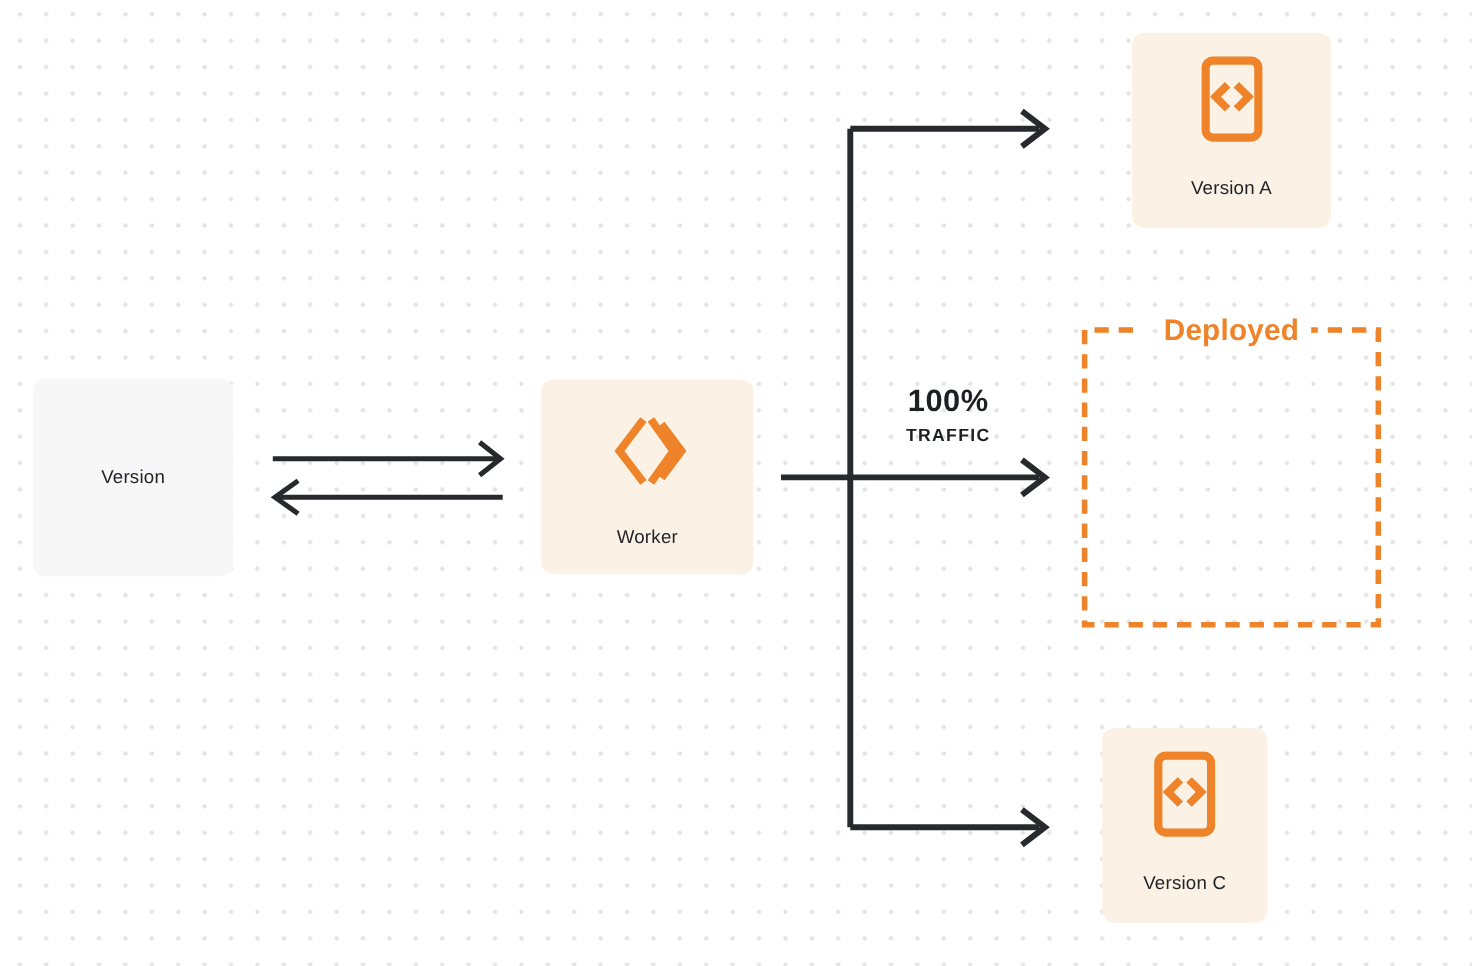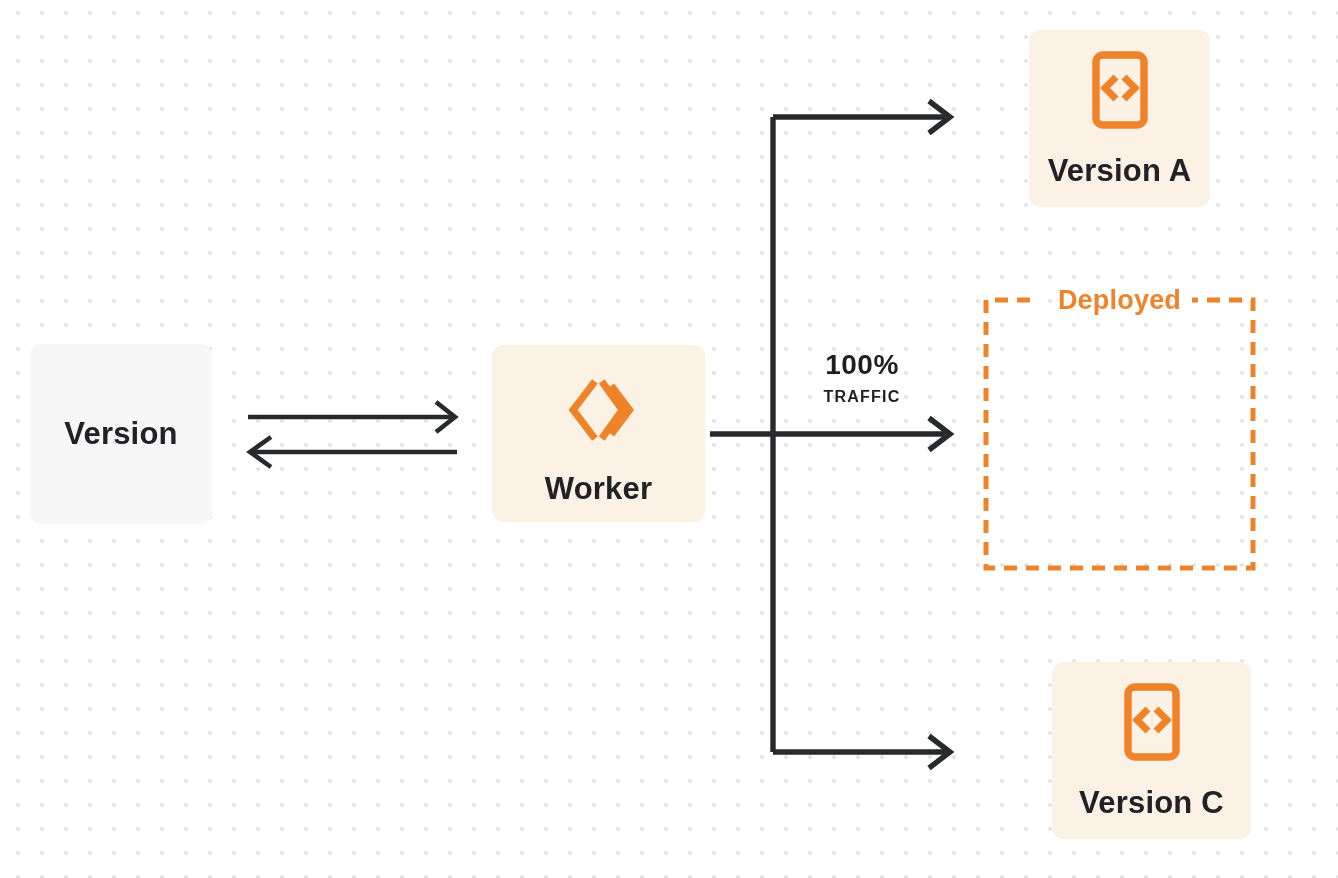--- a/index.html
+++ b/index.html
@@ -18,30 +18,30 @@
   #connectors{position:absolute;left:0;top:0;}
   .node{
     position:absolute;
     border-radius:11px;
     display:flex;flex-direction:column;align-items:center;
     box-sizing:border-box;
   }
   .node.gray{background:#f7f7f8;justify-content:center;}
   .node.cream{background:#fbf1e4;}
   .node .label{
-    font-weight:bold;font-size:31px;line-height:30px;
+    font-weight:normal;font-size:17px;line-height:30px;
     color:#202226;text-align:left;letter-spacing:.2px;
   }
   .icon{display:block;line-height:0;}
   #client{left:30px;top:344px;width:182px;height:180px;}
-  #worker{left:492px;top:345px;width:213px;height:177px;padding-top:31px;}
+  #worker{left:492px;top:345px;width:193px;height:177px;padding-top:31px;}
   #worker .label{margin-top:30px;}
   #version-a{left:1029px;top:30px;width:181px;height:177px;padding-top:21px;}
   #version-b{left:1030px;top:345px;width:180px;height:176px;padding-top:21px;}
-  #version-c{left:1052px;top:662px;width:199px;height:177px;padding-top:21px;}
+  #version-c{left:1002px;top:662px;width:150px;height:177px;padding-top:21px;}
   .version-node .label{margin-top:27px;}
   #deployed-label{
     position:absolute;left:986px;top:284px;width:267px;
     text-align:center;font-weight:bold;font-size:27px;line-height:32px;
     color:#ee8329;letter-spacing:.2px;
   }
   #traffic-label{
     position:absolute;left:792px;top:352px;width:140px;
     text-align:center;color:#1d1f23;font-weight:bold;
   }

